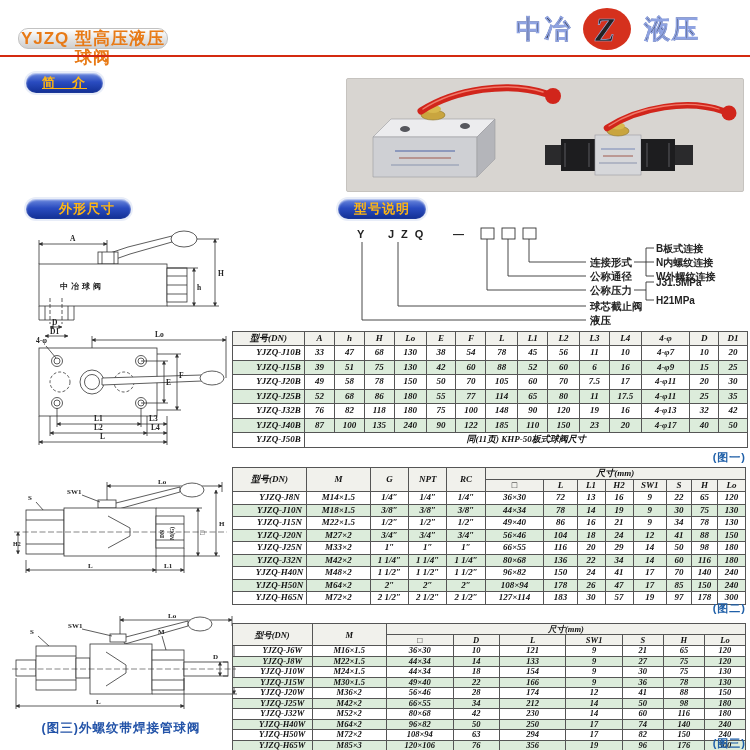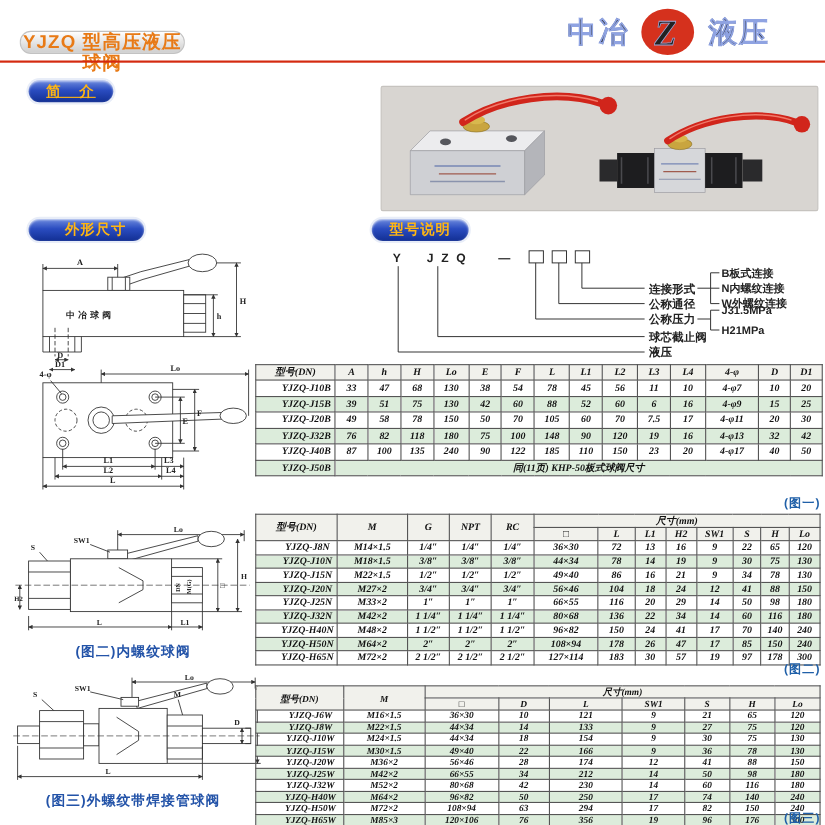--- a/index.html
+++ b/index.html
@@ -265,21 +265,20 @@
     <text x="16" y="22" font-size="7">S</text>
     <text x="146" y="6" font-size="7">Lo</text>
     <text x="188" y="57" font-size="7">□</text>
     <text x="207" y="48" font-size="7">H</text>
     <text x="1" y="68" font-size="6">H2</text>
     <text font-size="5.5" transform="rotate(-90 152 60)" x="152" y="60">DN</text>
     <text font-size="5.5" transform="rotate(-90 162 62)" x="162" y="62">M(G)</text>
     <text x="76" y="90" font-size="7">L</text>
     <text x="152" y="90" font-size="7">L1</text>
   </svg>
-  <div class="figcap" style="top:584px;">(图二)内螺纹球阀</div>
 
   <svg style="position:absolute;left:10px;top:612px;" width="232" height="102" viewBox="0 0 232 102">
     <defs>
         <marker id="m3" viewBox="0 0 10 10" refX="9" refY="5" markerWidth="5" markerHeight="5" orient="auto-start-reverse">
           <path d="M0,0L10,5L0,10z" fill="#333"></path>
         </marker>
       </defs>
     <g stroke="#333" stroke-width="0.8" fill="none">
       <line x1="110" y1="8" x2="222" y2="8" marker-start="url(#m3)" marker-end="url(#m3)"></line>
       <line x1="110" y1="4" x2="110" y2="22"></line>
@@ -405,20 +404,37 @@
             <td>105</td>
             <td>60</td>
             <td>70</td>
             <td>7.5</td>
             <td>17</td>
             <td>4-φ11</td>
             <td>20</td>
             <td>30</td>
           </tr>
           <tr>
+            <td>YJZQ-J25B</td>
+            <td>52</td>
+            <td>68</td>
+            <td>86</td>
+            <td>180</td>
+            <td>55</td>
+            <td>77</td>
+            <td>114</td>
+            <td>65</td>
+            <td>80</td>
+            <td>11</td>
+            <td>17.5</td>
+            <td>4-φ11</td>
+            <td>25</td>
+            <td>35</td>
+          </tr>
+          <tr>
             <td>YJZQ-J32B</td>
             <td>76</td>
             <td>82</td>
             <td>118</td>
             <td>180</td>
             <td>75</td>
             <td>100</td>
             <td>148</td>
             <td>90</td>
             <td>120</td>

